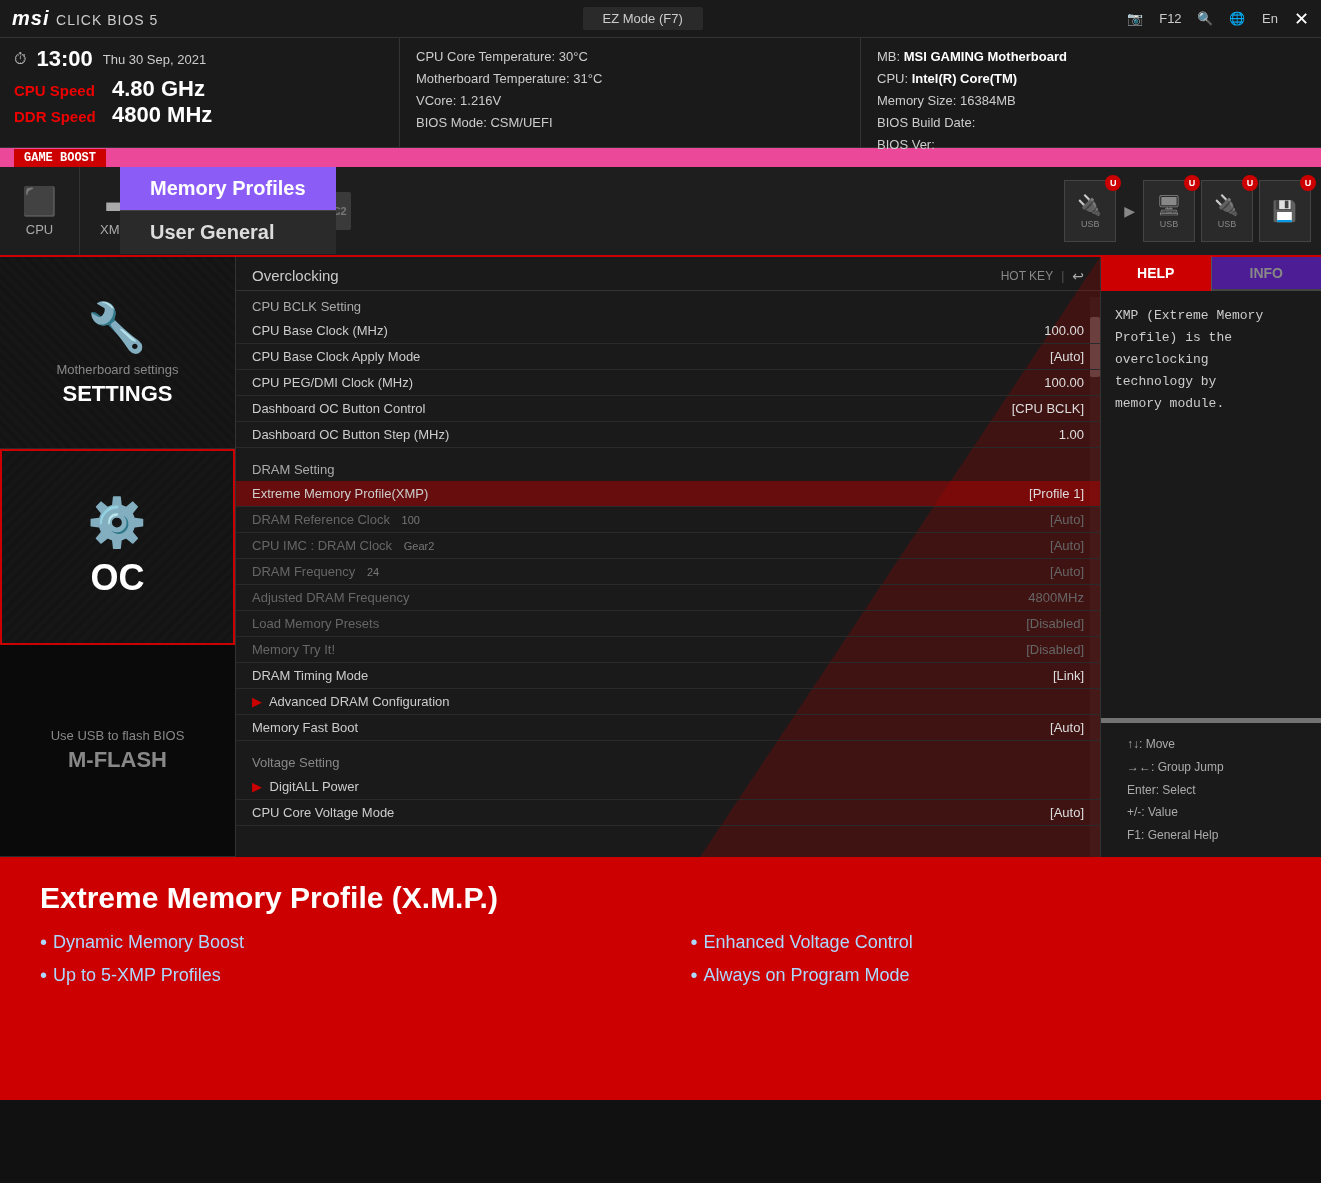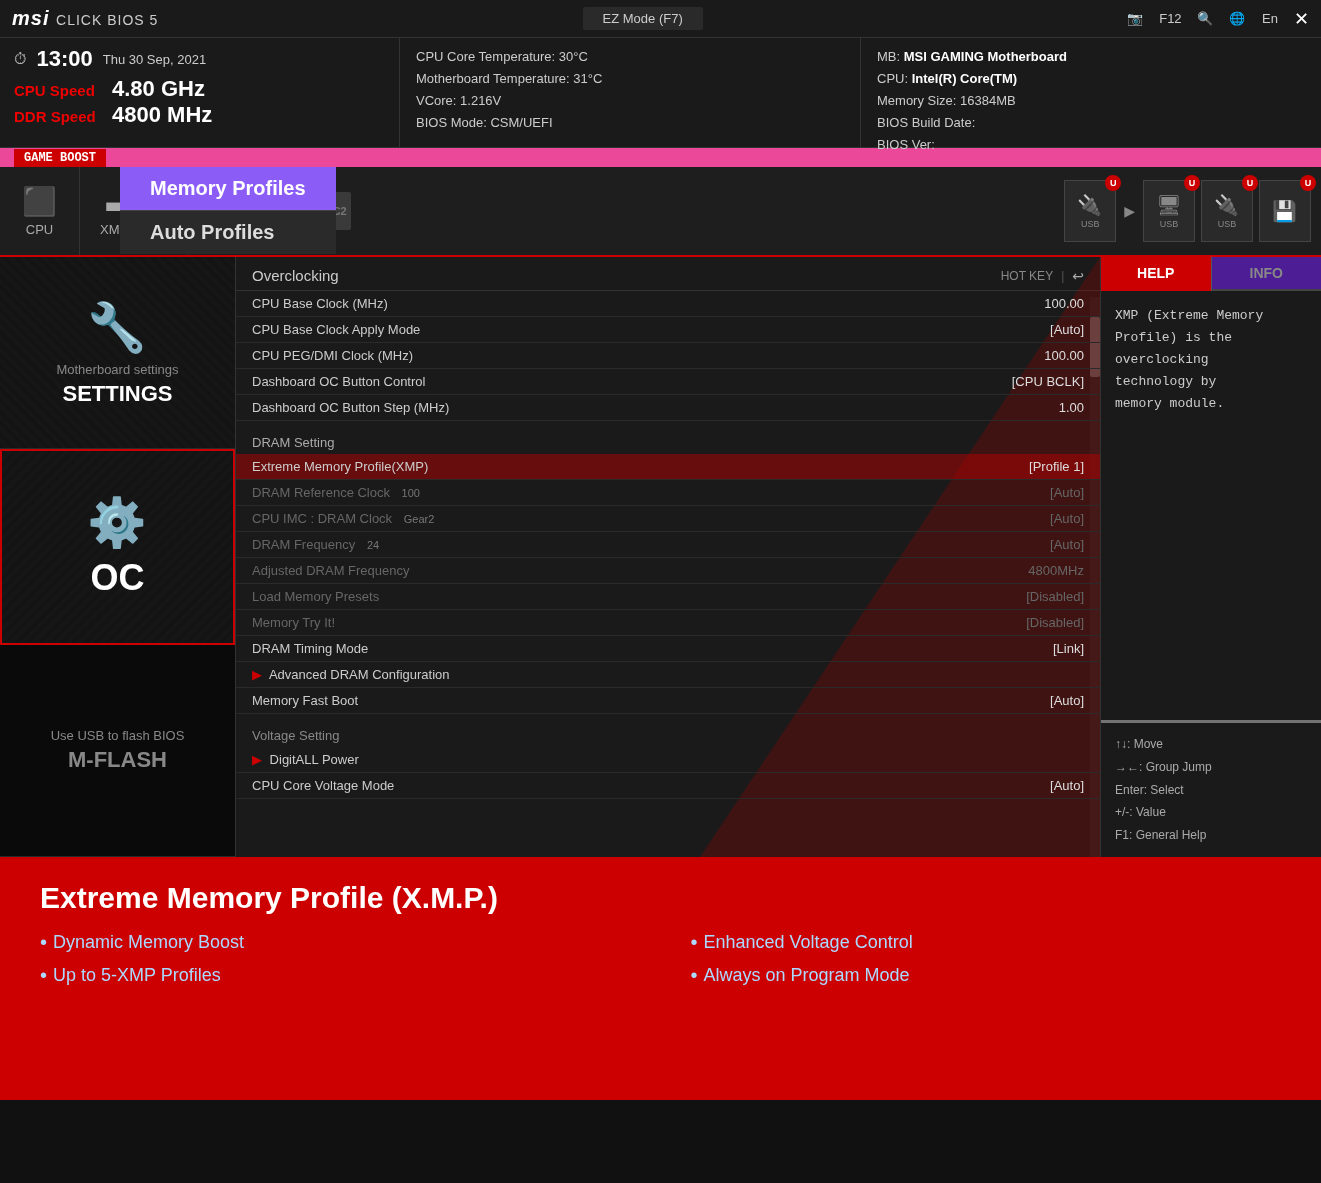--- a/index.html
+++ b/index.html
@@ -420,25 +420,25 @@
     .help-content {
       padding: 14px;
       color: #ccc;
       font-size: 13px;
       line-height: 1.7;
       font-family: 'Courier New', monospace;
       flex: 1;
     }
     .help-content .mono-line { display: block; }
     .right-controls {
-      padding: 10px 14px;
+      padding: 10px 26px;
       color: #aaa;
       font-size: 12px;
       line-height: 1.9;
-      border-top: 3px solid #737373;
+      border-top: 5px solid #737373;
     }
 
     
     .bottom-section {
       background: #c00;
       padding: 24px 40px;
       height: 243px;
     }
     .bottom-title {
       color: white;
@@ -538,21 +538,21 @@
 
   <div class="xmp-buttons">
     <button class="xmp-btn xmp-btn-1">1</button>
     <button class="xmp-btn xmp-btn-2">2</button>
     <button class="xmp-btn xmp-btn-3" style="width:32px;height:38px;font-size:11px;">OC1</button>
     <button class="xmp-btn xmp-btn-4" style="width:32px;height:38px;font-size:11px;">OC2</button>
   </div>
 
   <div class="profiles-dropdown">
     <span class="profile-tab-memory">Memory Profiles</span>
-    <span class="profile-tab-user">Auto Profiles</span>
+    <span class="profile-tab-user">User General</span>
   </div>
 
   <div class="usb-icons">
     <div class="usb-icon-box">
       <div class="usb-badge">U</div>
       <span>🔌</span>
       <span class="usb-label">USB</span>
     </div>
     <div style="color:#888; font-size:14px; padding:0 2px;">▶</div>
     <div class="usb-icon-box">
@@ -604,20 +604,21 @@
       <span class="content-title">Overclocking</span>
       <div class="hotkey-row">
         <span>HOT KEY</span>
         <span class="hotkey-sep">|</span>
         <span class="hotkey-undo">↩</span>
       </div>
     </div>
 
     <div class="settings-table">
 
+      <div class="section-header">CPU BCLK Setting</div>
       <div class="setting-row">
         <span class="setting-name">CPU Base Clock (MHz)</span>
         <span class="setting-value">100.00</span>
       </div>
       <div class="setting-row">
         <span class="setting-name">CPU Base Clock Apply Mode</span>
         <span class="setting-value">[Auto]</span>
       </div>
       <div class="setting-row">
         <span class="setting-name">CPU PEG/DMI Clock (MHz)</span>

